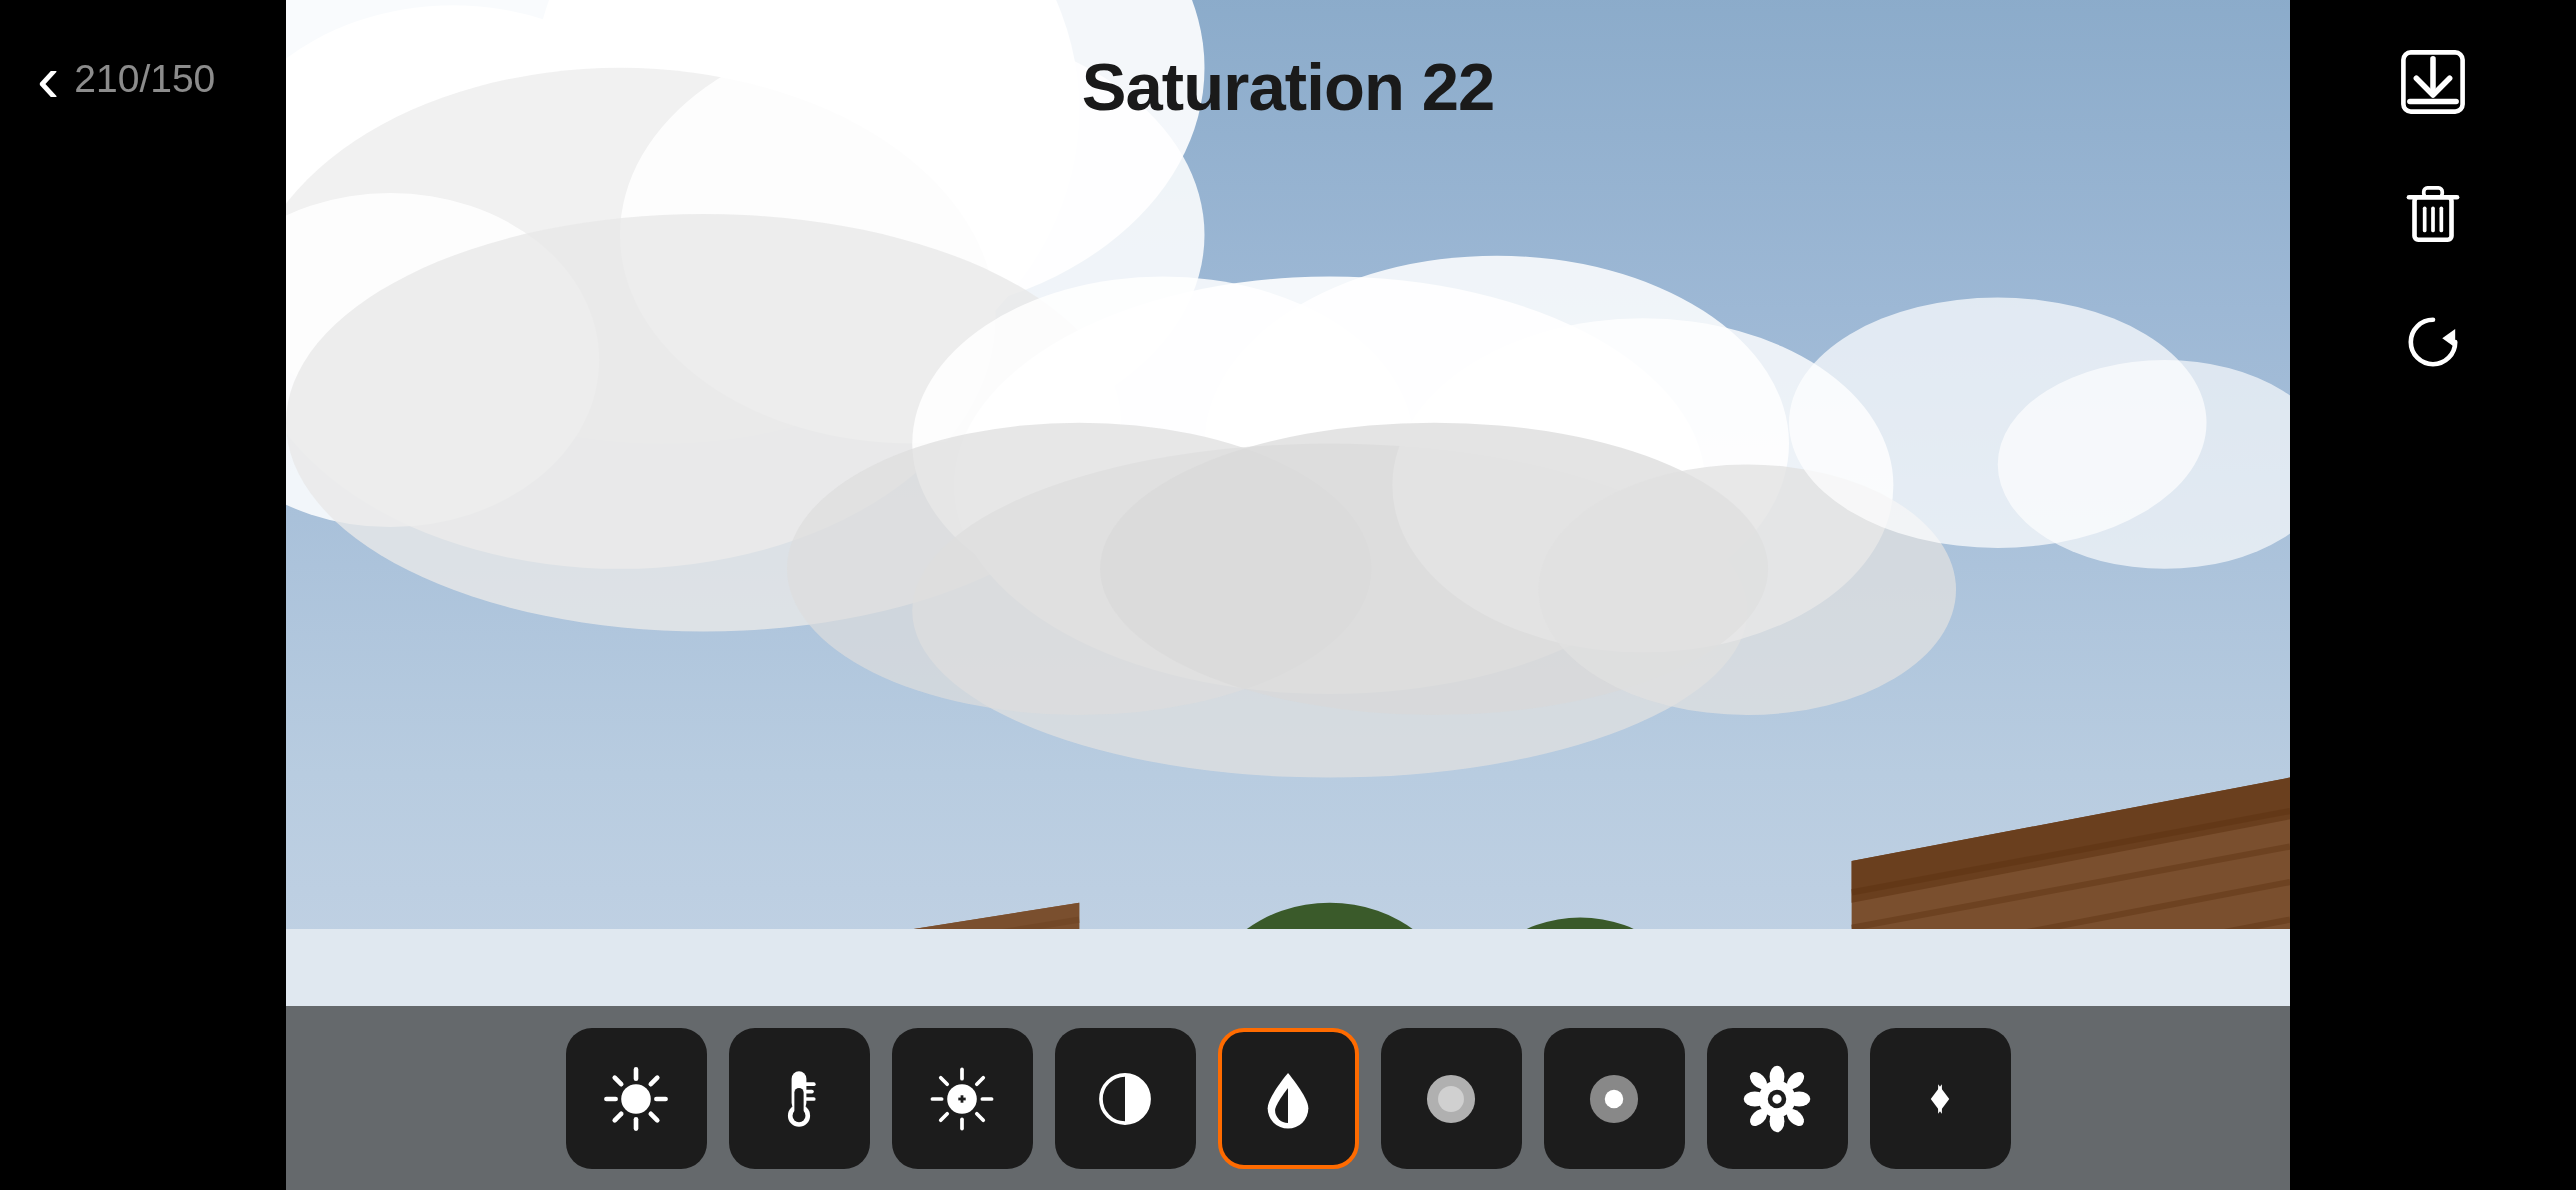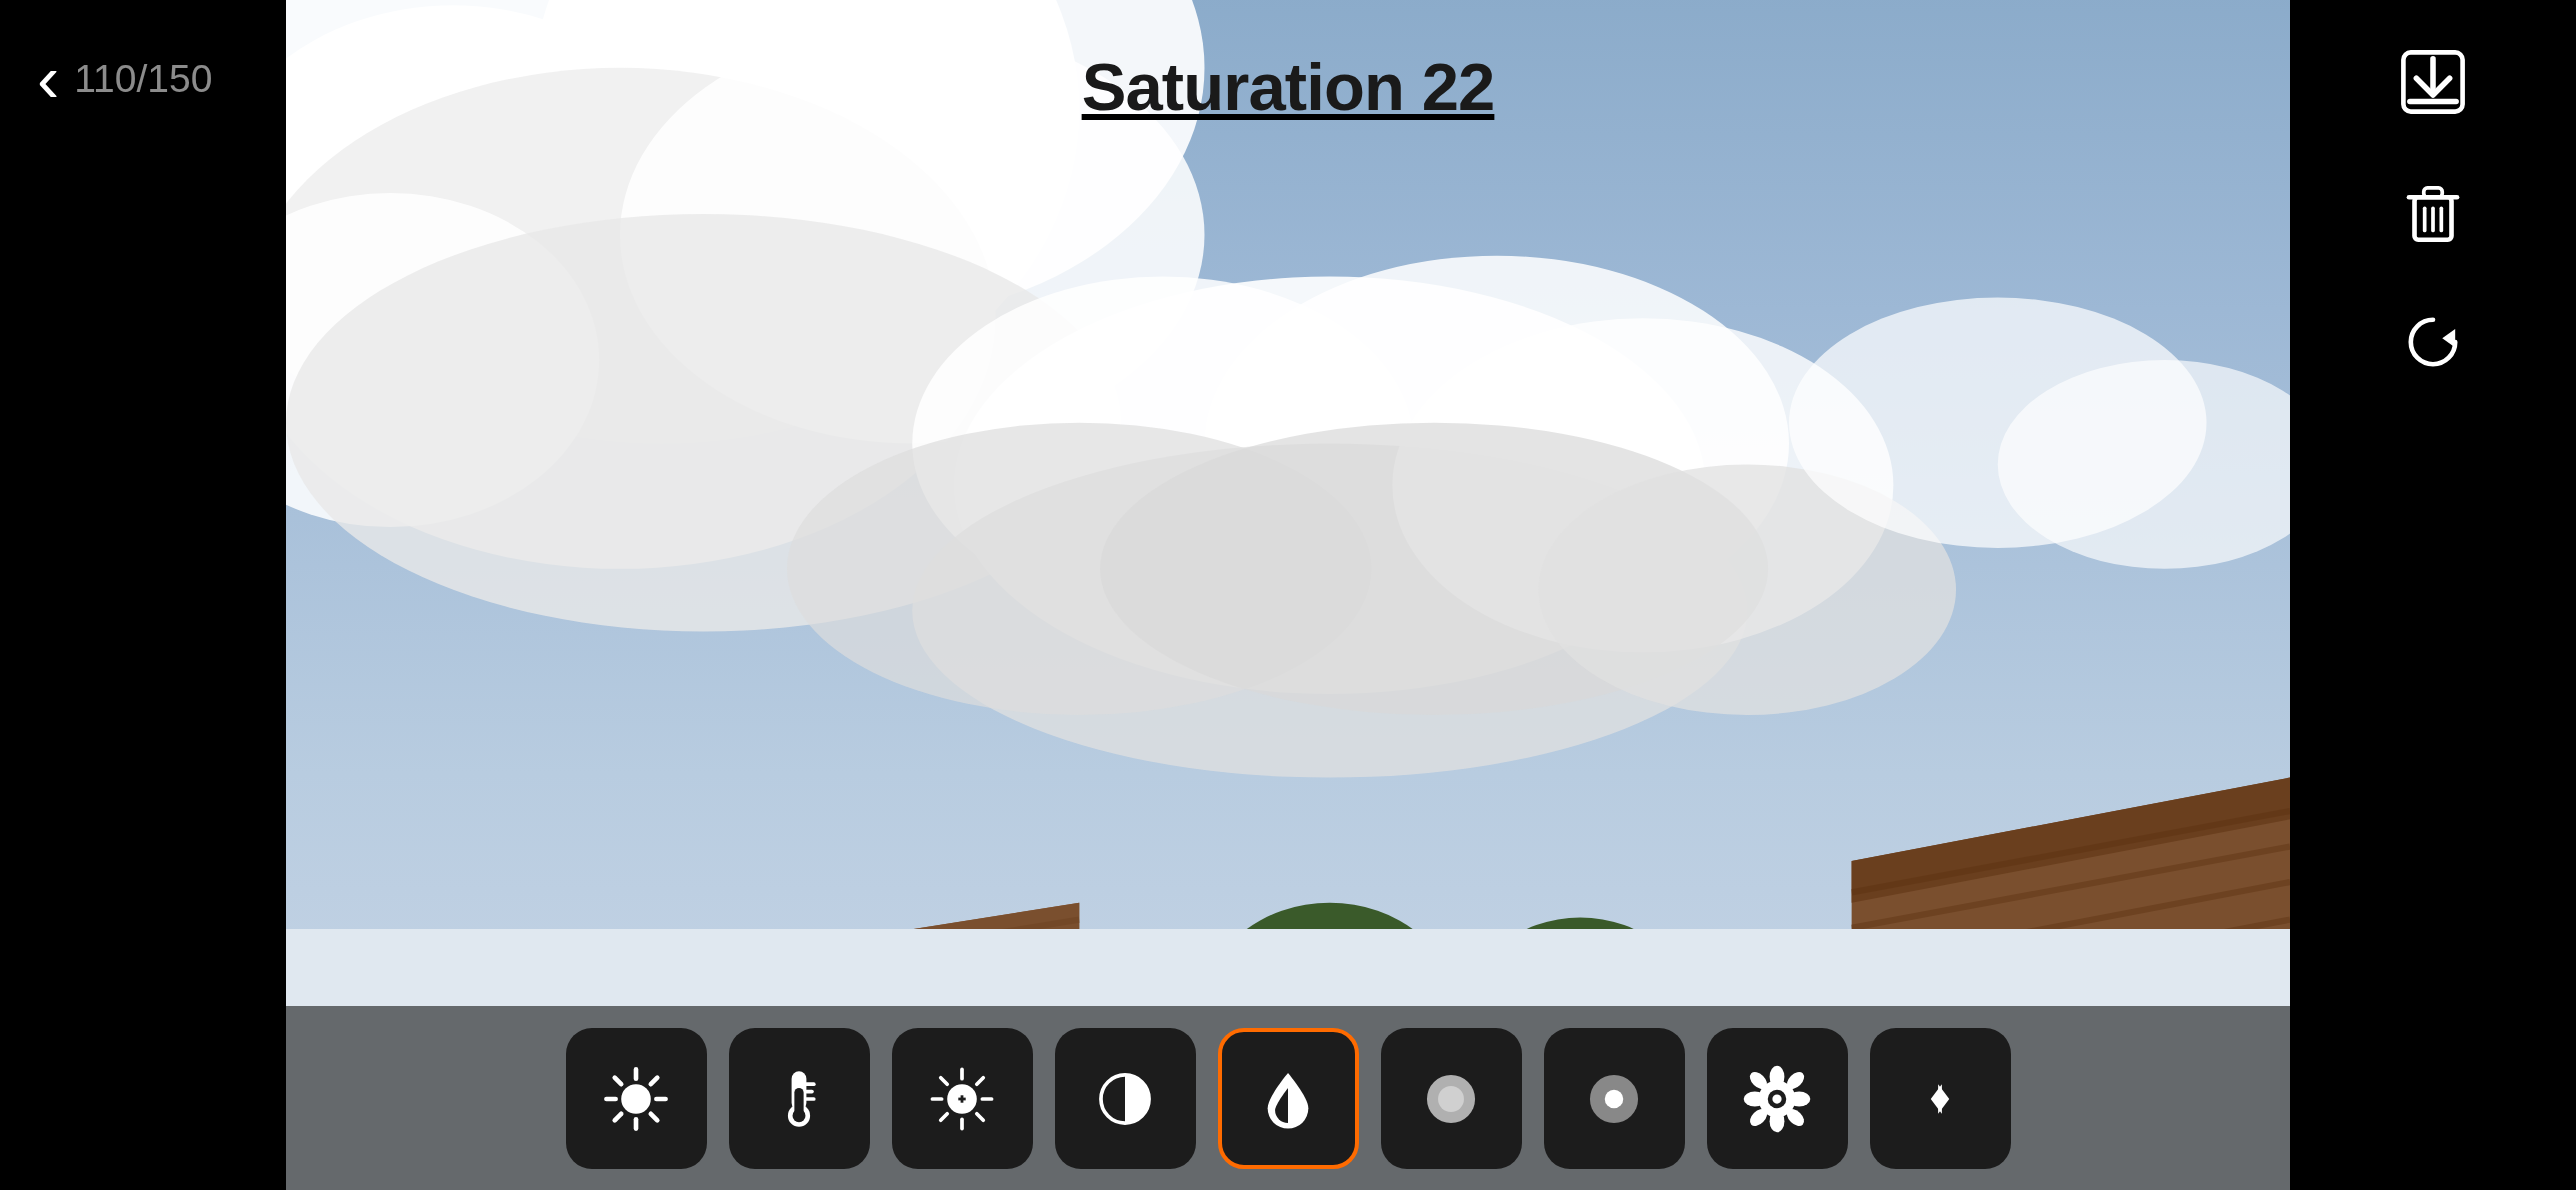--- a/index.html
+++ b/index.html
@@ -59,21 +59,20 @@
       position: absolute;
       top: 0;
       left: 0;
       right: 0;
       z-index: 10;
       display: flex;
       justify-content: center;
       align-items: flex-start;
       padding-top: 48px;
       pointer-events: none;
-      text-decoration: underline;
     }
 
     .title-text {
       font-size: 67px;
       font-weight: 600;
       color: #1a1a1a;
       letter-spacing: -0.9px;
     }
 
     
@@ -171,21 +170,21 @@
       width: 100%;
       height: 78%;
     }
   </style>
 </head>
 <body>
 
 <div class="left-sidebar">
   <div class="back-row">
     <button class="action-btn back-arrow" style="font-size:67px; color:#fff; font-weight:200; background:none; border:none; cursor:pointer; padding:0; line-height:1;">‹</button>
-    <span class="photo-count">110/150</span>
+    <span class="photo-count">210/150</span>
   </div>
 </div>
 
 <div class="main-area">
 
   <div class="title-bar">
     <span class="title-text">Saturation 22</span>
   </div>
 
   <div class="photo-container">

